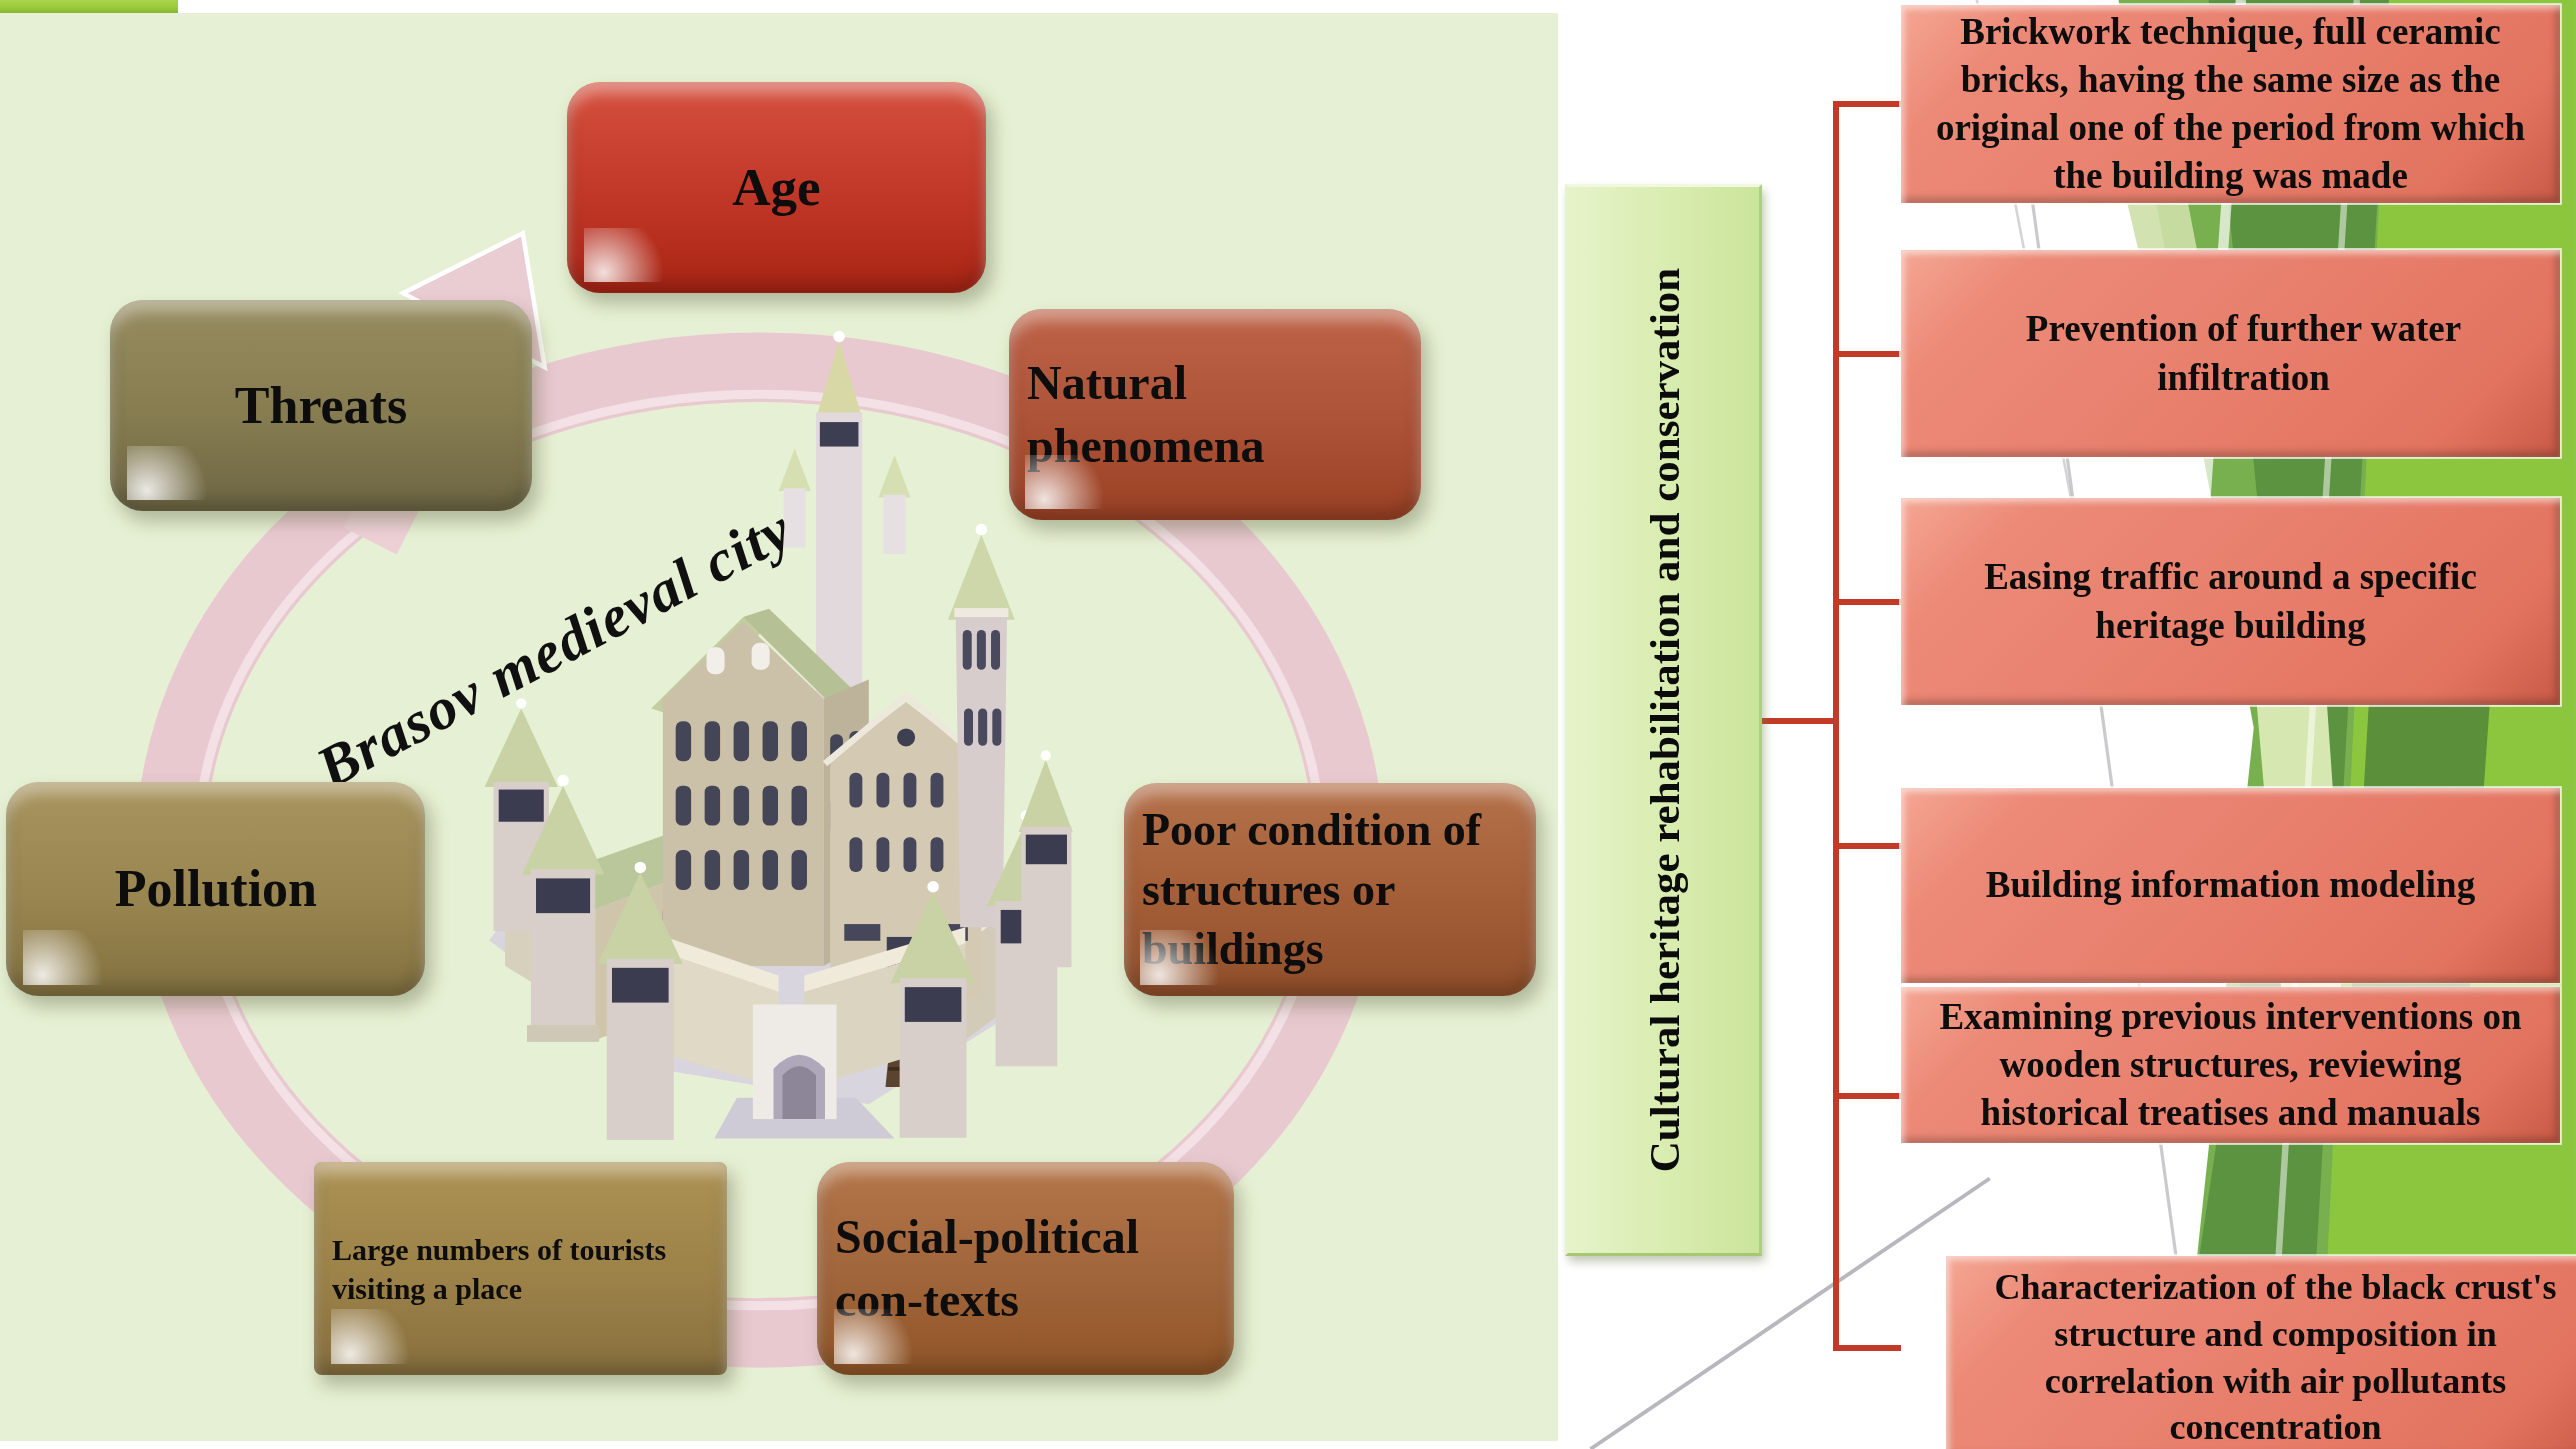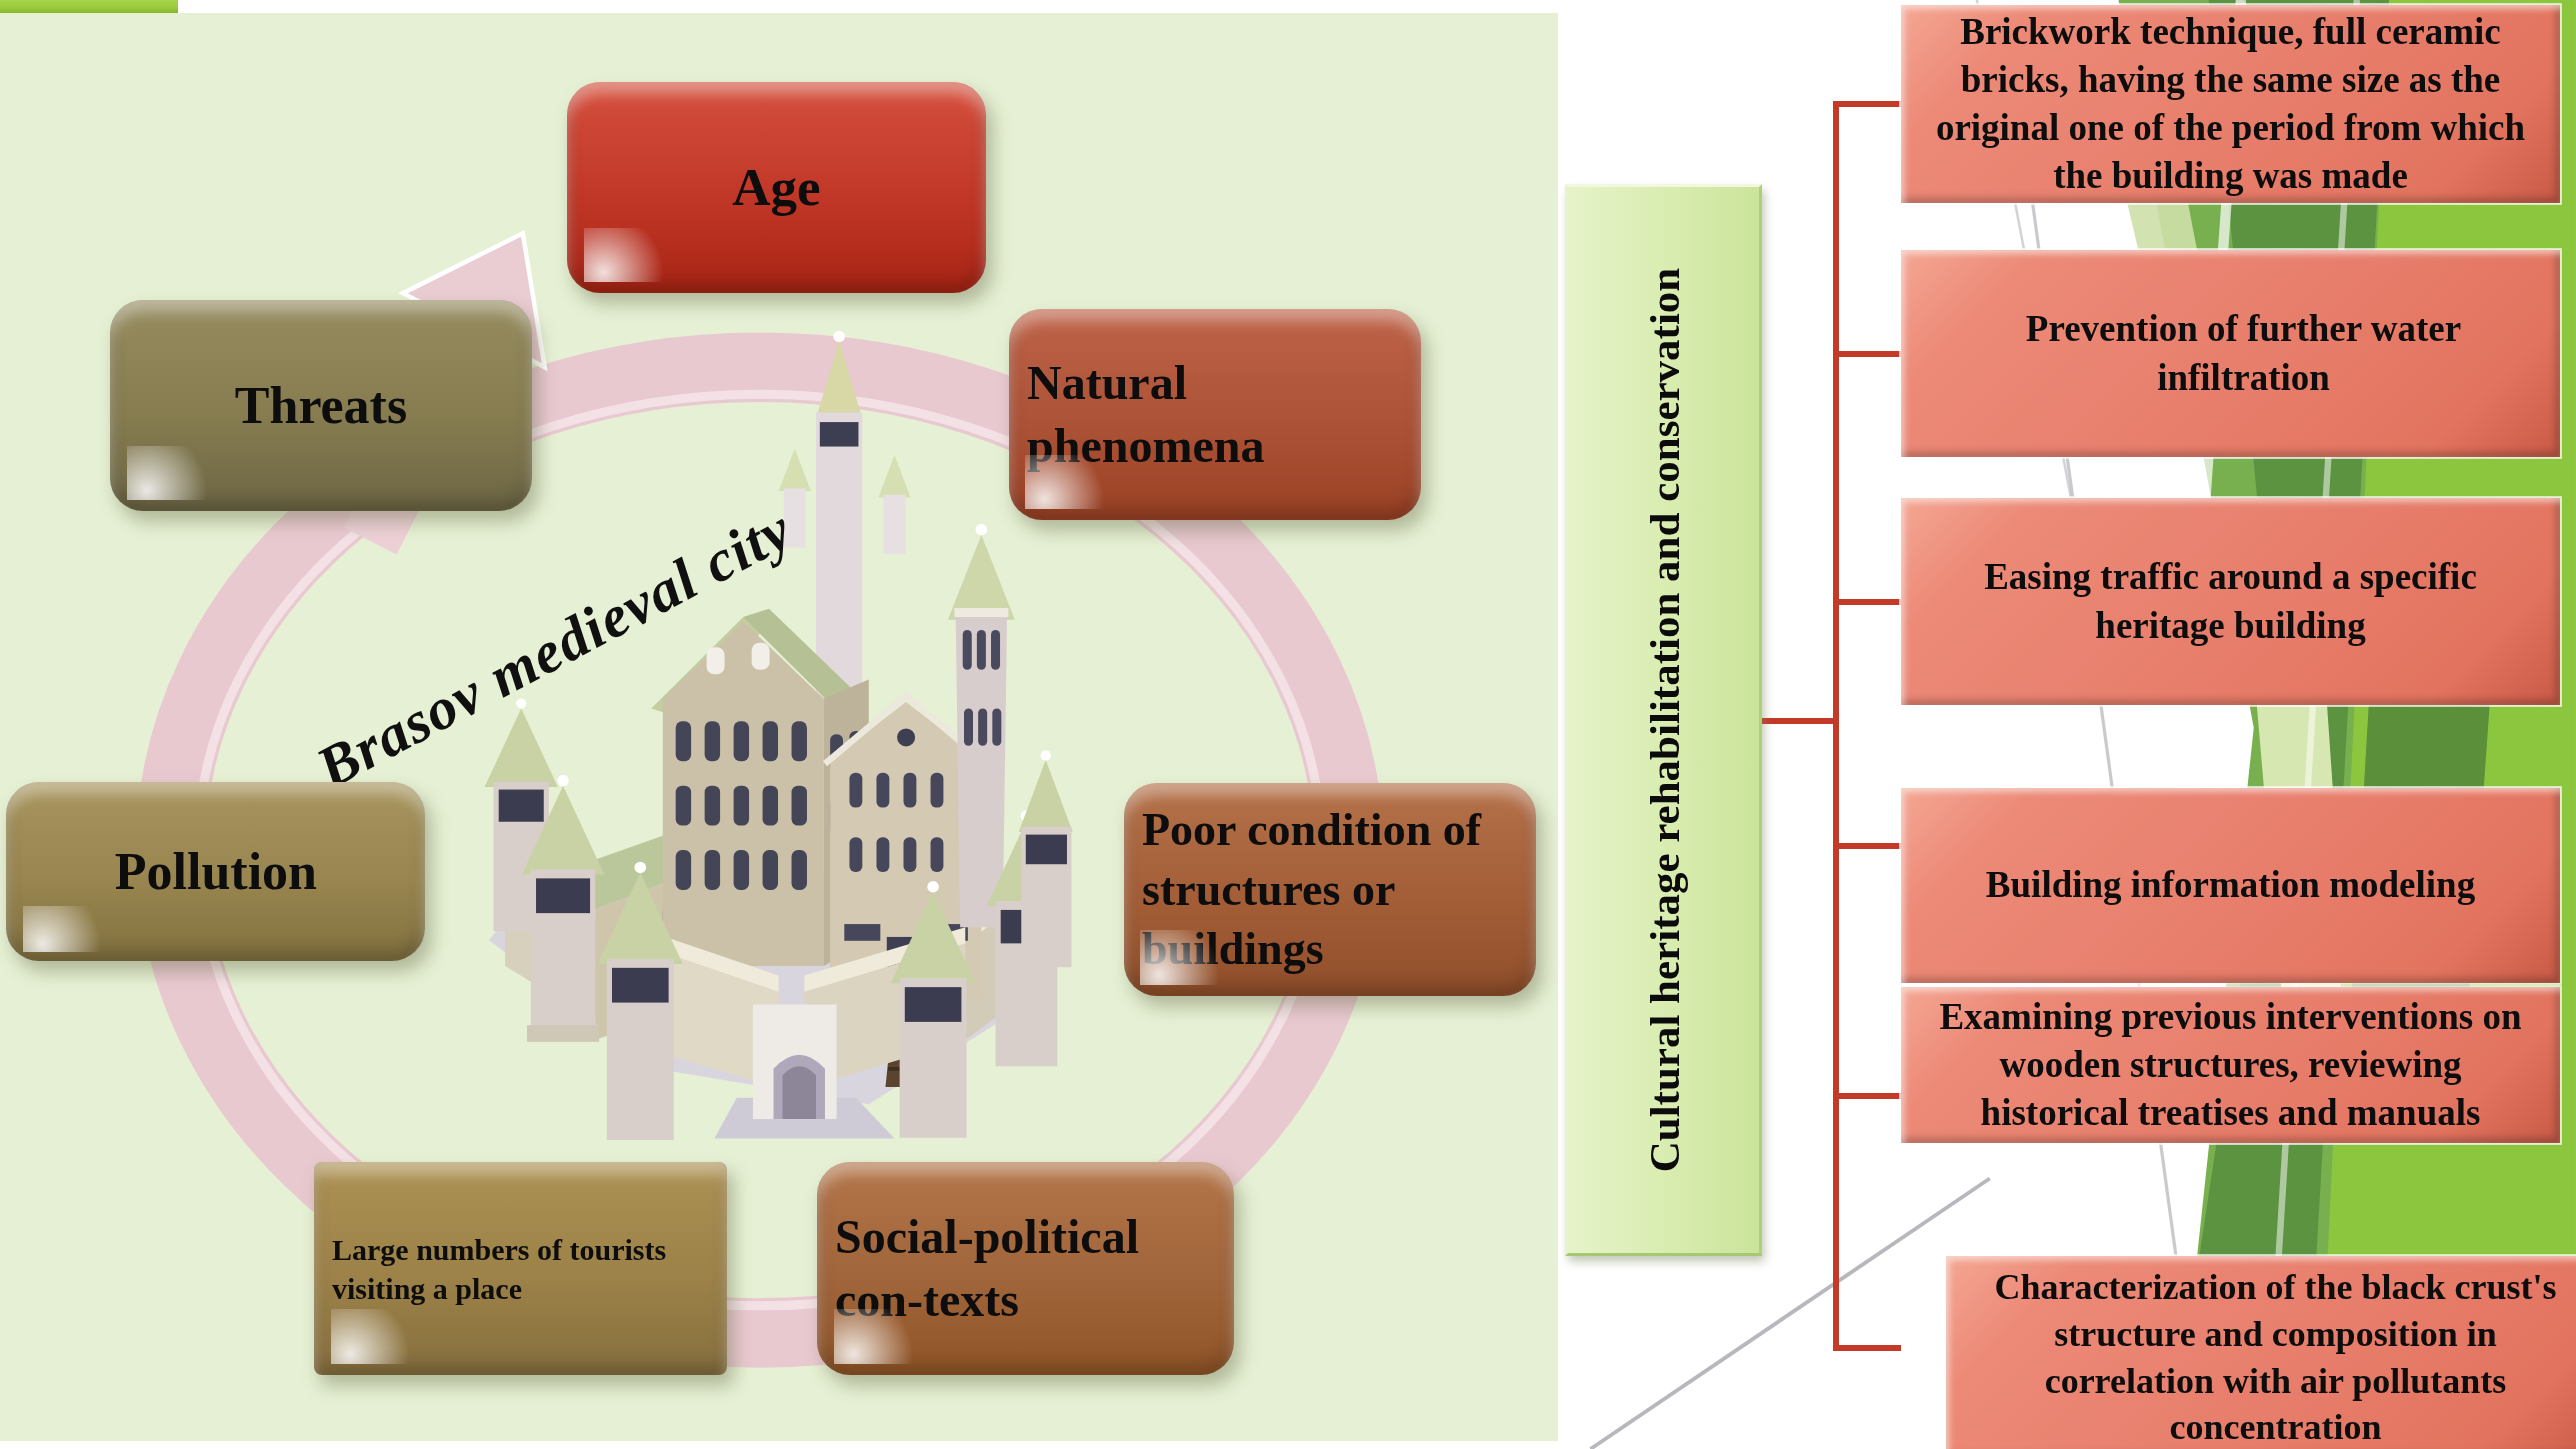--- a/index.html
+++ b/index.html
@@ -44,21 +44,21 @@
   .cyc-age       {left:567px; top:82px; width:419px;height:211px;font-size:53px;
                   background:linear-gradient(180deg,#D5503E 0%,#C13727 55%,#A82414 100%);}
   .cyc-natural   {left:1009px;top:298px; width:412px;height:211px;font-size:48px;
                   background:linear-gradient(180deg,#BE6348 0%,#AC5236 55%,#9A4124 100%);margin-top:11px;}
   .cyc-poor      {left:1124px;top:783px;width:412px;height:213px;font-size:46px;
                   background:linear-gradient(180deg,#B4714A 0%,#A35E37 55%,#8F4E2A 100%);}
   .cyc-social    {left:817px;top:1162px;width:417px;height:213px;font-size:48px;
                   background:linear-gradient(180deg,#B37549 0%,#A1653B 55%,#8F5426 100%);}
   .cyc-large     {left:314px; top:1162px;width:413px;height:213px;font-size:30px;
                   background:linear-gradient(180deg,#AD9254 0%,#9C8148 55%,#866F3E 100%);border-radius:8px;}
-  .cyc-pollution {left:6.4px;  top:782px;width:419px;height:179px;font-size:52px;
+  .cyc-pollution {left:6.4px;  top:782px;width:419px;height:214px;font-size:52px;
                   background:linear-gradient(180deg,#A7945E 0%,#98854F 55%,#827140 100%);}
   .cyc-threats   {left:110px; top:300px; width:422px;height:211px;font-size:52px;
                   background:linear-gradient(180deg,#968C60 0%,#867C50 55%,#6D6644 100%);}
   
   .right-bg-layer{position:absolute;left:1558px;top:0;width:1018px;height:1449px;}
   .root-node{
     position:absolute;left:1565px;top:184px;width:197px;height:1072px;
     background:linear-gradient(90deg,#E6F3C9 0%,#D8ECAF 55%,#CBE49B 100%);
     border:3.9px solid;border-color:#F1F8DF #AFD07B #A6C873 #E7F3CC;
     box-sizing:border-box;

